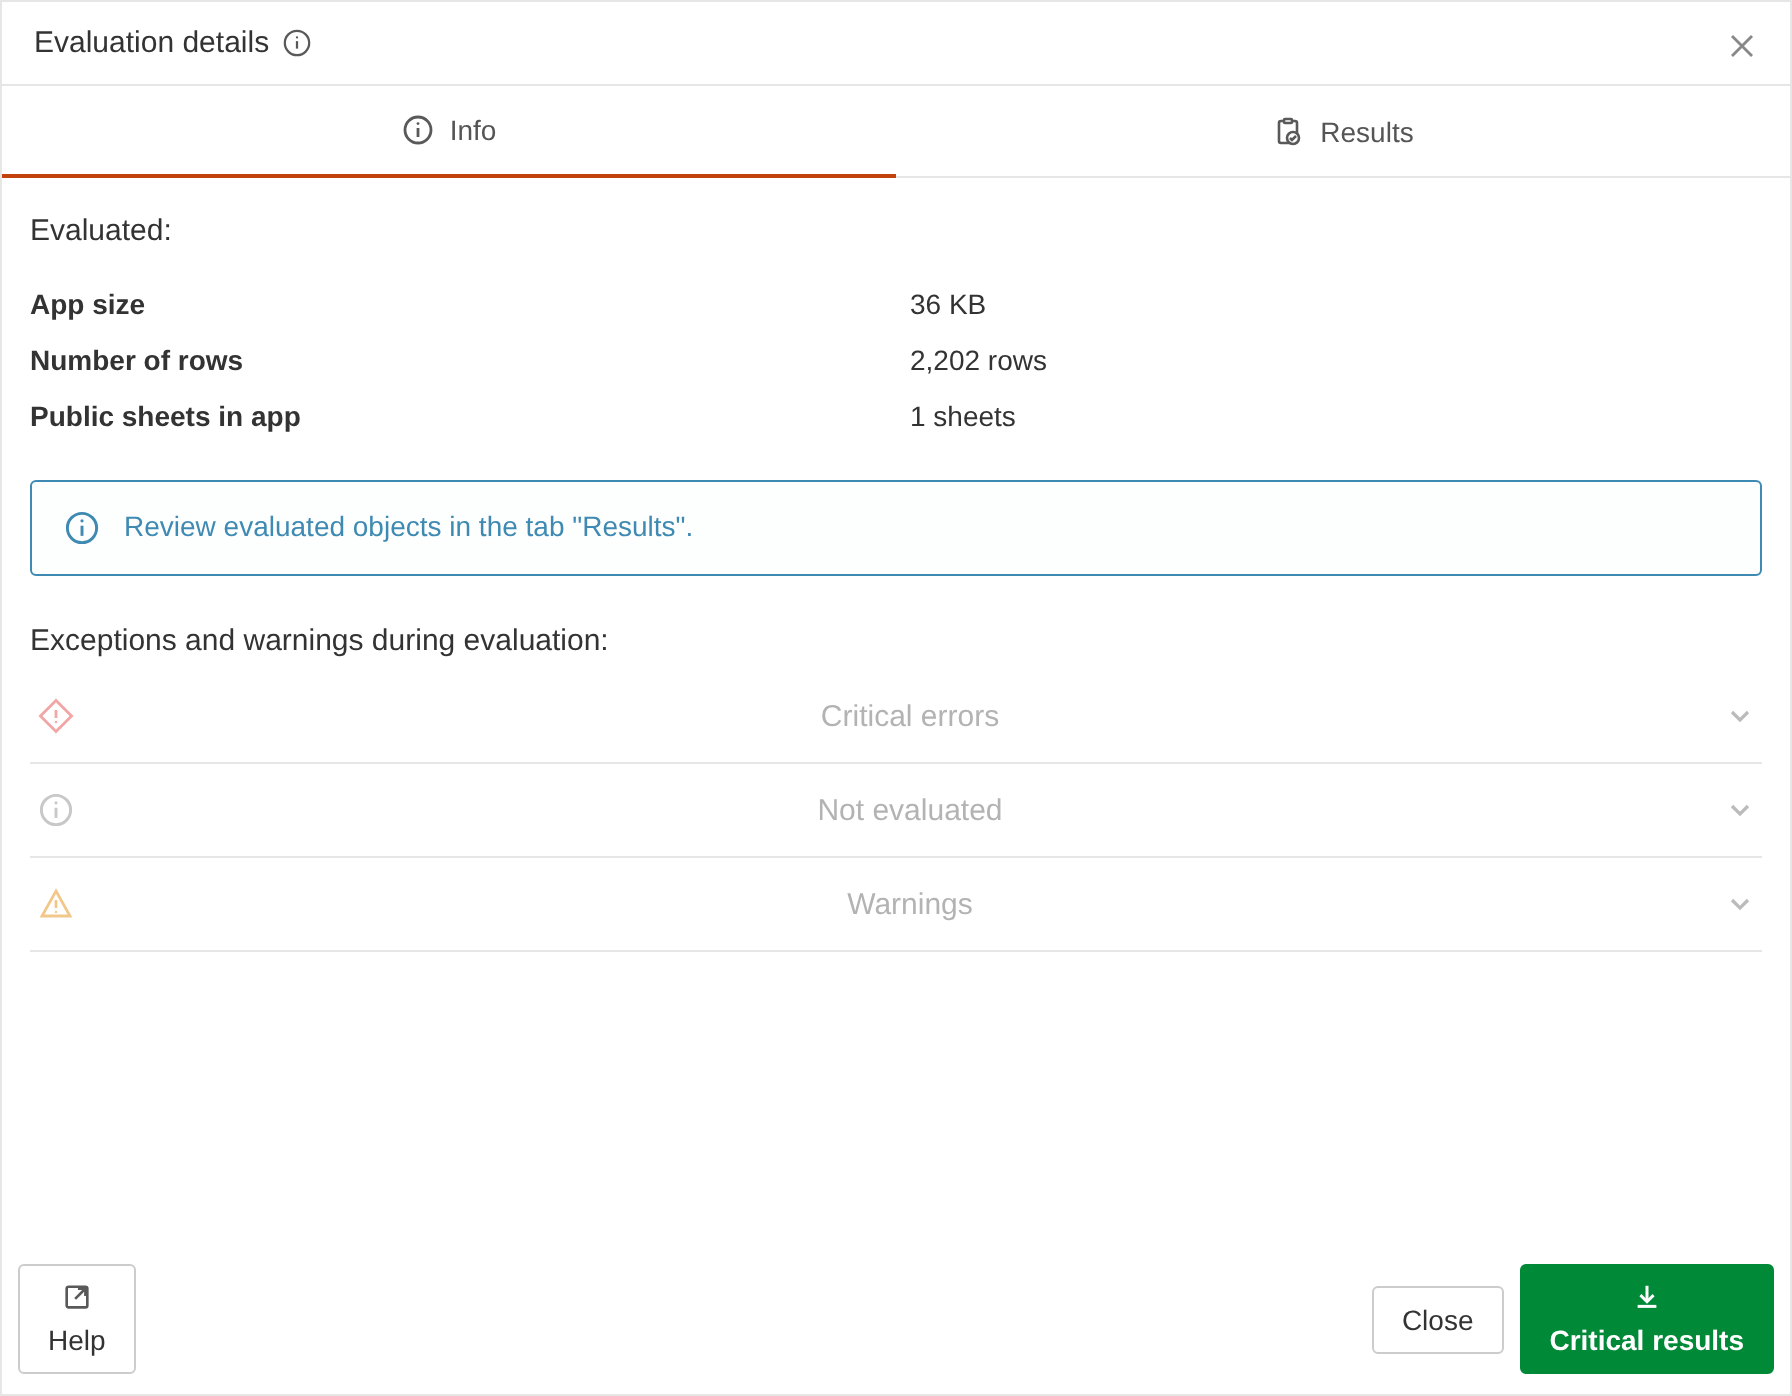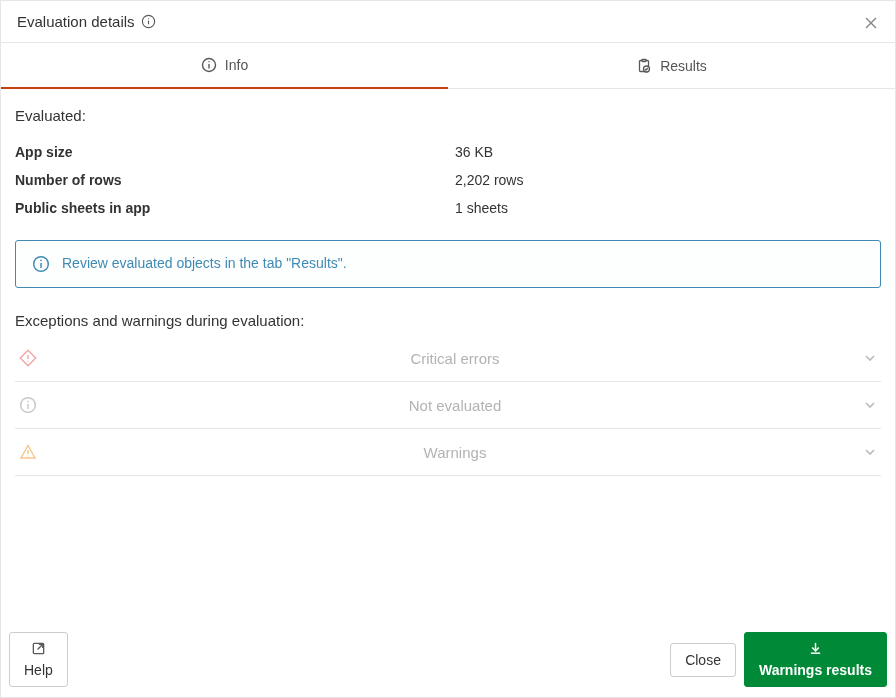--- a/index.html
+++ b/index.html
@@ -284,17 +284,17 @@
       <span>Close</span>
     </button>
     <button class="btn primary">
       <span>
         <svg width="15" height="15" viewBox="0 0 16 16" fill="none" stroke="#fff" stroke-width="1.6">
           <line x1="8" y1="2" x2="8" y2="10"></line>
           <polyline points="4.5,7 8,10.5 11.5,7"></polyline>
           <line x1="3" y1="13" x2="13" y2="13"></line>
         </svg>
       </span>
-      <span>Warnings results</span>
+      <span>Critical results</span>
     </button>
   </div>
 
 </div>
 
 </body></html>

